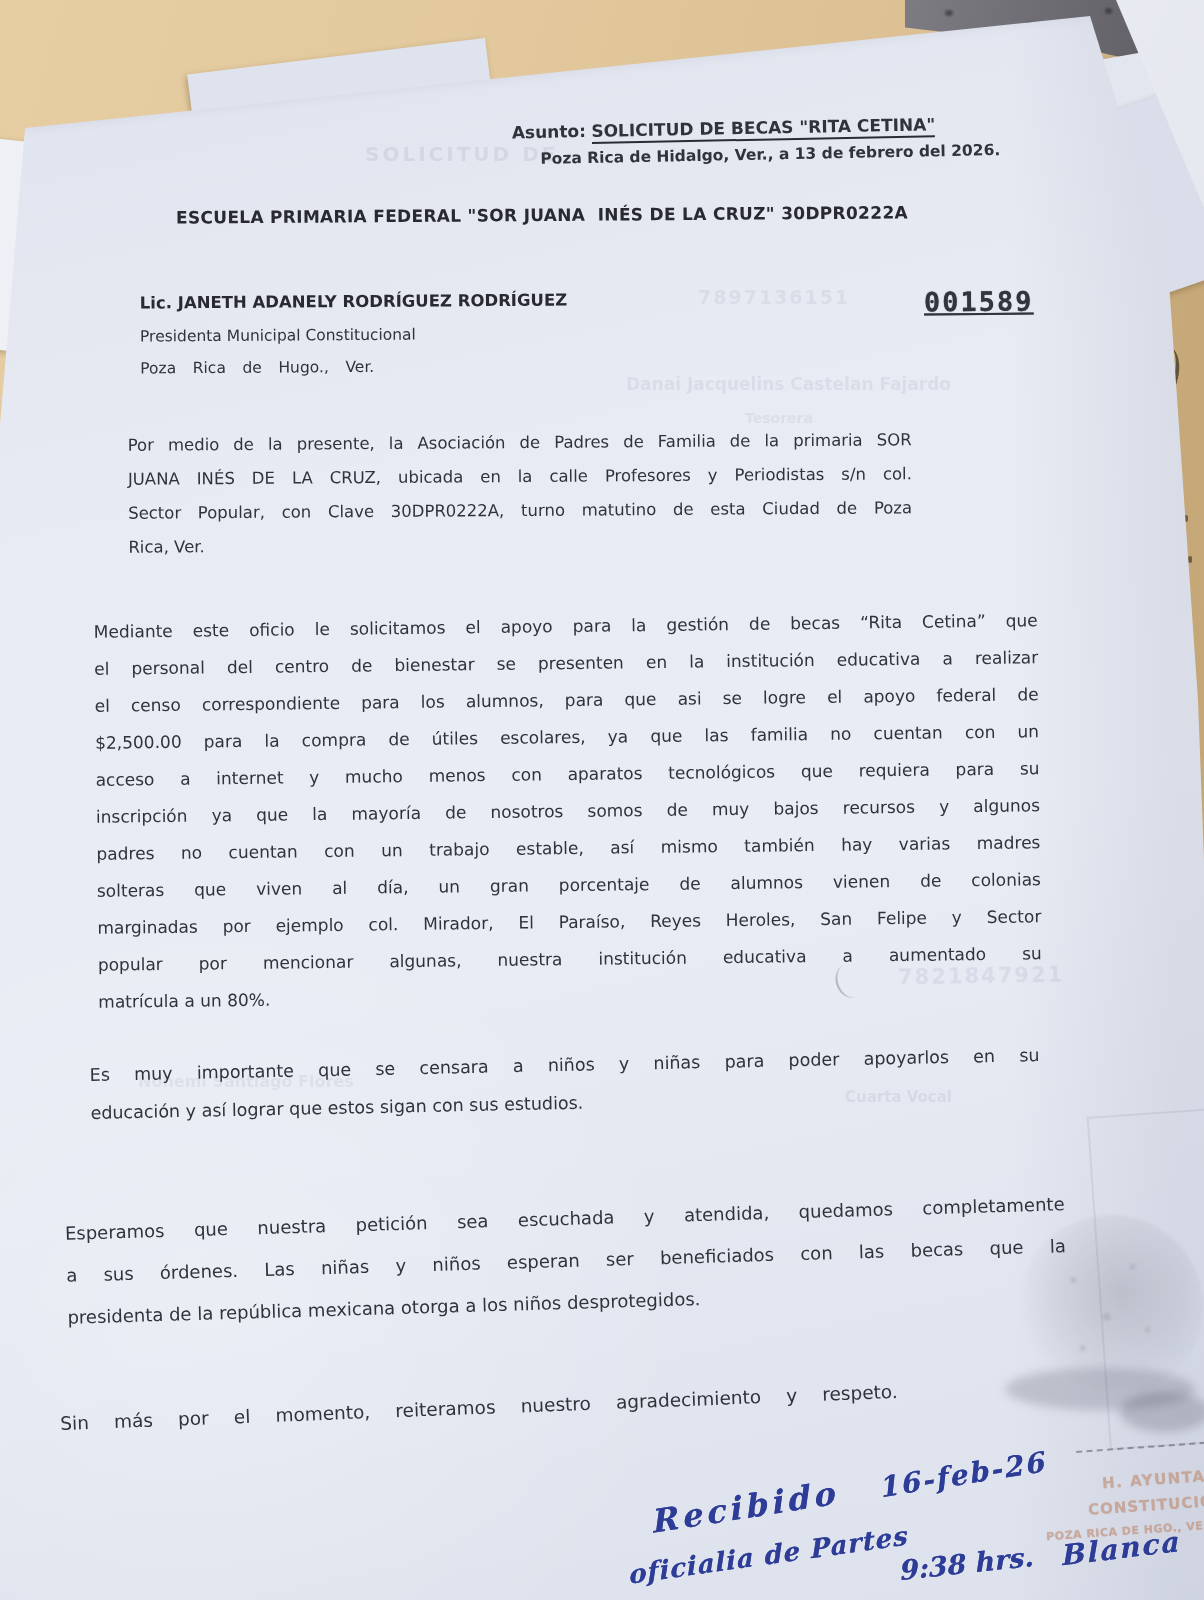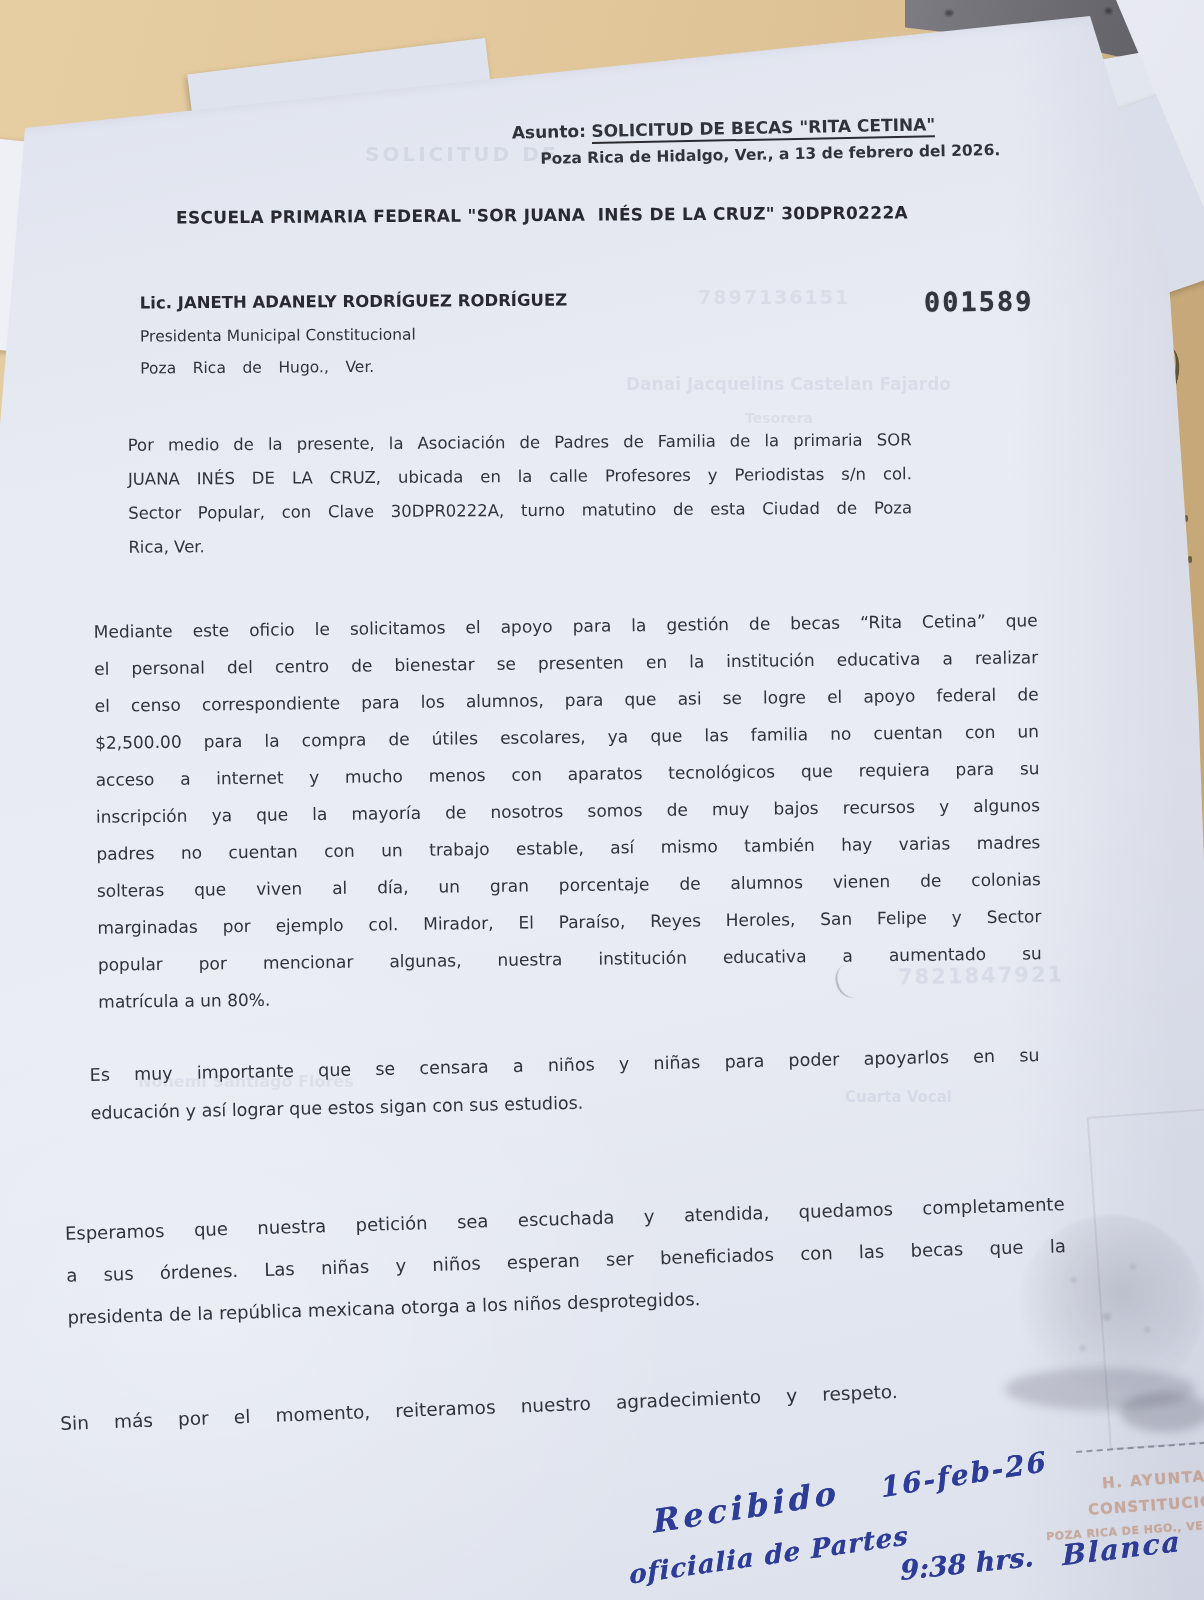--- a/index.html
+++ b/index.html
@@ -63,21 +63,21 @@
   
   .pen1{position:absolute;left:64px;top:70px;width:68px;height:6px;background:#393941;border-radius:3px;transform:rotate(-16deg);}
   .pen2{position:absolute;left:45px;top:94px;width:70px;height:2.5px;background:#4b4b56;border-radius:2px;transform:rotate(-18deg);}
   .pen2:before{content:"";position:absolute;left:-2px;top:-1px;width:5px;height:5px;border-radius:50%;background:#4b4b56;}
   .squiggle1{position:absolute;left:616px;top:56px;width:34px;height:3px;background:#3c3c45;transform:rotate(6deg);border-radius:2px;}
   .squiggle2{position:absolute;left:624px;top:50px;width:14px;height:2px;background:#55555e;transform:rotate(-18deg);}
 
   
   .folio{position:absolute;left:924px;top:286px;font-family:"DejaVu Sans Mono",monospace;
          font-weight:700;font-size:27px;letter-spacing:2px;color:#24262f;
-         text-shadow:0 0 1px rgba(36,38,47,.8);transform:rotate(-.5deg);opacity:.92;}
+         text-shadow:0 0 1px rgba(36,38,47,.8);transform:rotate(-.5deg);opacity:.92;text-decoration:underline;}
 
   
   .hand{position:absolute;font-family:"DejaVu Serif",serif;font-style:italic;font-weight:600;
         color:#2d3d97;text-shadow:0 0 .6px rgba(45,61,151,.8);white-space:nowrap;}
 
   
   .stamp-line{position:absolute;font-weight:700;color:#bd8a70;white-space:nowrap;opacity:.62;
         text-shadow:0 0 1px rgba(189,138,112,.8);}
   .seal{position:absolute;left:1018px;top:1215px;width:185px;height:185px;border-radius:50%;
         opacity:.5;filter:blur(1.4px);

